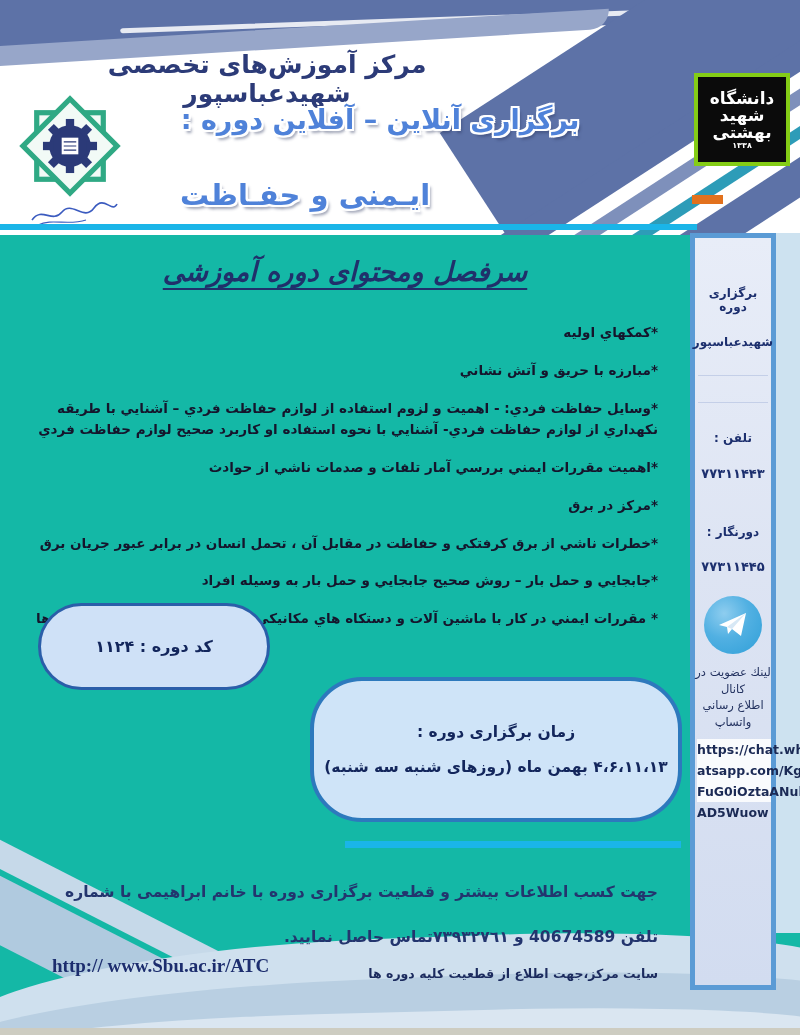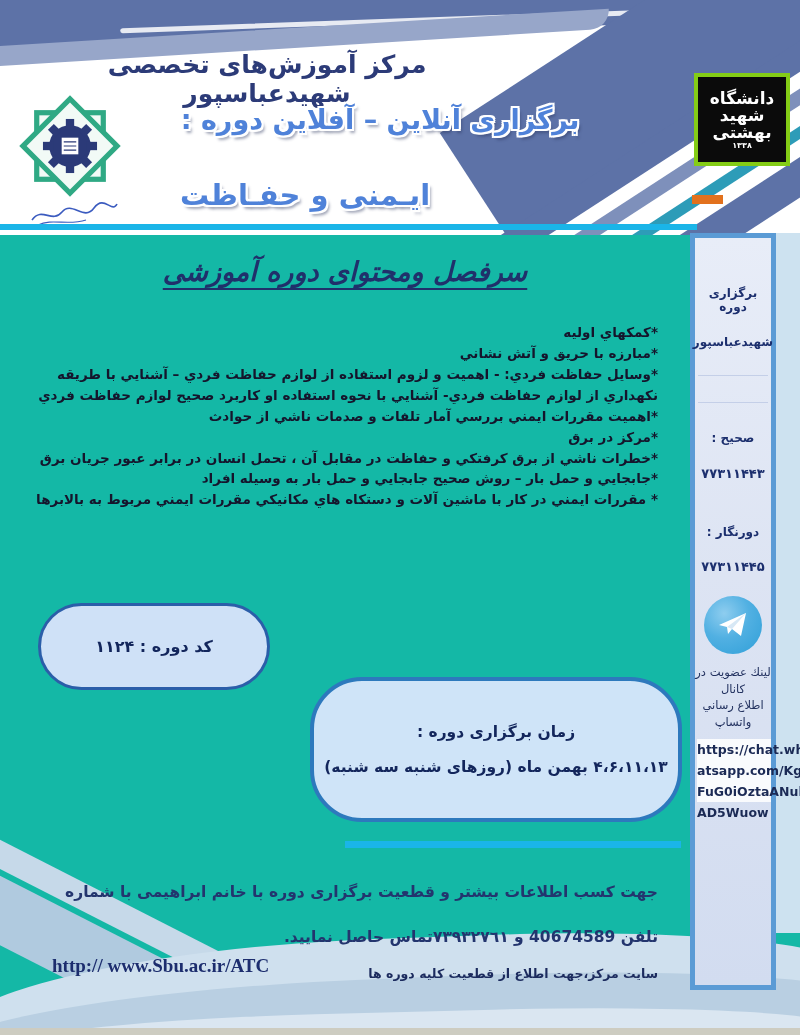--- a/index.html
+++ b/index.html
@@ -60,21 +60,21 @@
   .sb-url{direction:ltr;text-align:left;font-size:12.5px;font-weight:bold;color:#1b2a55;
           line-height:21px;width:100%;padding-left:2px;box-sizing:border-box;}
   .sb-url span{display:block;}
   .sb-url span:nth-child(-n+3){background:rgba(255,255,255,.85);}
 
   
   .section-title{position:absolute;top:256px;left:40px;width:610px;text-align:center;direction:rtl;
       font-size:27px;font-weight:bold;font-style:italic;color:#20306b;z-index:4;
       text-decoration:underline;text-underline-offset:7px;text-decoration-thickness:2px;}
   .topics{position:absolute;top:322px;right:142px;width:625px;direction:rtl;text-align:right;
-      display:flex;flex-direction:column;gap:0;z-index:4;
+      display:flex;flex-direction:column;gap:17px;z-index:4;
       font-size:13.5px;font-weight:bold;color:#15152c;line-height:1.55;list-style:none;margin:0;padding:0;}
   .pill{position:absolute;box-sizing:border-box;display:flex;flex-direction:column;align-items:center;
       justify-content:center;direction:rtl;text-align:center;font-weight:bold;color:#13265c;z-index:4;}
   .code-pill{top:603px;left:38px;width:232px;height:87px;background:#cfe1f7;border:3px solid #2b5ea9;
       border-radius:46px;font-size:16px;}
   .sched-pill{top:677px;left:310px;width:372px;height:145px;background:#cfe4f8;border:4px solid #2d79bd;
       border-radius:52px;font-size:15.5px;gap:17px;}
   .cyan-seg{position:absolute;top:841px;left:345px;width:336px;height:7px;background:#1ab5e8;z-index:4;}
 
   
@@ -181,21 +181,21 @@
   </div>
 
   <div class="cyan-seg"></div>
 
   <div class="right-strip"></div>
   <div class="sidebar">
     <div class="sb-label" style="margin-top:48px;">برگزاری دوره</div>
     <div class="sb-label" style="margin-top:20px;">شهیدعباسپور</div>
     <div class="sb-div" style="margin-top:26px;"></div>
     <div class="sb-div" style="margin-top:26px;"></div>
-    <div class="sb-label" style="margin-top:28px;">صحيح :</div>
+    <div class="sb-label" style="margin-top:28px;">تلفن :</div>
     <div class="sb-num" style="margin-top:20px;">۷۷۳۱۱۴۴۳</div>
     <div class="sb-label" style="margin-top:44px;">دورنگار :</div>
     <div class="sb-num" style="margin-top:20px;">۷۷۳۱۱۴۴۵</div>
     <div class="tg" style="margin-top:22px;">
       <svg width="34" height="34" viewBox="0 0 34 34">
         <path d="M3 17 L30 5 L25 28 L16 21 L12 26 L11 19 Z" fill="#ffffff"></path>
         <path d="M30 5 L11 19 L16 21 Z" fill="#d7e8f5"></path>
       </svg>
     </div>
     <div class="sb-channel" style="margin-top:10px;">

